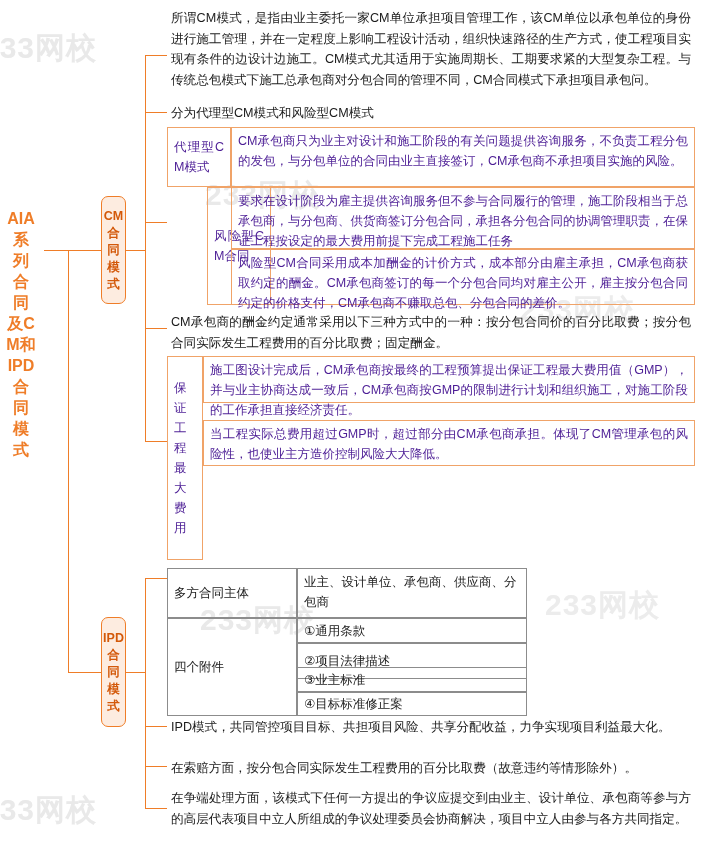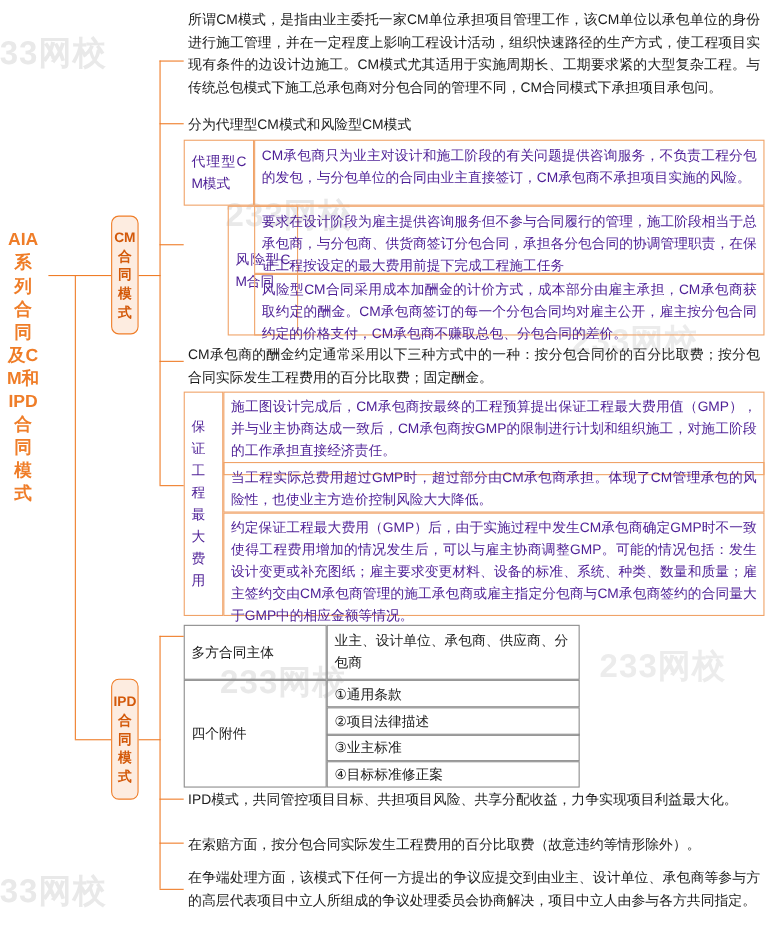--- a/index.html
+++ b/index.html
@@ -162,37 +162,36 @@
   <div class="cell label center" style="left:167px; top:127px; width:64px; height:60px;">代理型CM模式</div>
   <div class="cell" style="left:231px; top:127px; width:464px; height:60px;">CM承包商只为业主对设计和施工阶段的有关问题提供咨询服务，不负责工程分包的发包，与分包单位的合同由业主直接签订，CM承包商不承担项目实施的风险。</div>
 
   <div class="cell label center" style="left:167px; top:187px; width:64px; height:118px;margin-left:40px;">风险型CM合同</div>
   <div class="cell" style="left:231px; top:187px; width:464px; height:62px;">要求在设计阶段为雇主提供咨询服务但不参与合同履行的管理，施工阶段相当于总承包商，与分包商、供货商签订分包合同，承担各分包合同的协调管理职责，在保证工程按设定的最大费用前提下完成工程施工任务</div>
   <div class="cell" style="left:231px; top:249px; width:464px; height:56px;">风险型CM合同采用成本加酬金的计价方式，成本部分由雇主承担，CM承包商获取约定的酬金。CM承包商签订的每一个分包合同均对雇主公开，雇主按分包合同约定的价格支付，CM承包商不赚取总包、分包合同的差价。</div>
 
   <div class="tb" style="left:167px; top:310px; width:528px; height:44px;">CM承包商的酬金约定通常采用以下三种方式中的一种：按分包合同价的百分比取费；按分包合同实际发生工程费用的百分比取费；固定酬金。</div>
 
   <div class="cell label center" style="left:167px; top:356px; width:36px; height:204px;">保证工程最大费用</div>
-  <div class="cell" style="left:203px; top:356px; width:492px; height:76px;">施工图设计完成后，CM承包商按最终的工程预算提出保证工程最大费用值（GMP），并与业主协商达成一致后，CM承包商按GMP的限制进行计划和组织施工，对施工阶段的工作承担直接经济责任。</div>
+  <div class="cell" style="left:203px; top:356px; width:492px; height:47px;">施工图设计完成后，CM承包商按最终的工程预算提出保证工程最大费用值（GMP），并与业主协商达成一致后，CM承包商按GMP的限制进行计划和组织施工，对施工阶段的工作承担直接经济责任。</div>
   <div class="cell" style="left:203px; top:420px; width:492px; height:46px;">当工程实际总费用超过GMP时，超过部分由CM承包商承担。体现了CM管理承包的风险性，也使业主方造价控制风险大大降低。</div>
-  <div class="cell" style="left:203px; top:466px; width:492px; height:94px;">约定保证工程最大费用（GMP）后，由于实施过程中发生CM承包商确定GMP时不一致使得工程费用增加的情况发生后，可以与雇主协商调整GMP。可能的情况包括：发生设计变更或补充图纸；雇主要求变更材料、设备的标准、系统、种类、数量和质量；雇主签约交由CM承包商管理的施工承包商或雇主指定分包商与CM承包商签约的合同量大于GMP中的相应金额等情况。</div>
 
   <div class="ln v2" style="left:145px; top:578px; height:230px;"></div>
   <div class="ln h2" style="left:126px; top:672px; width:20px;"></div>
   <div class="ln h2" style="left:145px; top:578px; width:22px;"></div>
   <div class="ln h2" style="left:145px; top:726px; width:22px;"></div>
   <div class="ln h2" style="left:145px; top:766px; width:22px;"></div>
   <div class="ln h2" style="left:145px; top:808px; width:22px;"></div>
 
   <div class="gcell mid" style="left:167px; top:568px; width:130px; height:50px;">多方合同主体</div>
   <div class="gcell" style="left:297px; top:568px; width:230px; height:50px;">业主、设计单位、承包商、供应商、分包商</div>
 
   <div class="gcell mid" style="left:167px; top:618px; width:130px; height:98px;">四个附件</div>
   <div class="gcell mid" style="left:297px; top:618px; width:230px; height:25px;">①通用条款</div>
-  <div class="gcell mid" style="left:297px; top:643px; width:230px; height:26px;">②项目法律描述</div>
+  <div class="gcell mid" style="left:297px; top:643px; width:230px; height:36px;">②项目法律描述</div>
   <div class="gcell mid" style="left:297px; top:667px; width:230px; height:25px;">③业主标准</div>
   <div class="gcell mid" style="left:297px; top:692px; width:230px; height:24px;">④目标标准修正案</div>
 
   <div class="tb" style="left:167px; top:715px; width:528px; height:44px;">IPD模式，共同管控项目目标、共担项目风险、共享分配收益，力争实现项目利益最大化。</div>
   <div class="tb" style="left:167px; top:756px; width:528px; height:24px;">在索赔方面，按分包合同实际发生工程费用的百分比取费（故意违约等情形除外）。</div>
   <div class="tb" style="left:167px; top:786px; width:528px; height:64px;">在争端处理方面，该模式下任何一方提出的争议应提交到由业主、设计单位、承包商等参与方的高层代表项目中立人所组成的争议处理委员会协商解决，项目中立人由参与各方共同指定。</div>
 
 </div>
 
 </body></html>

